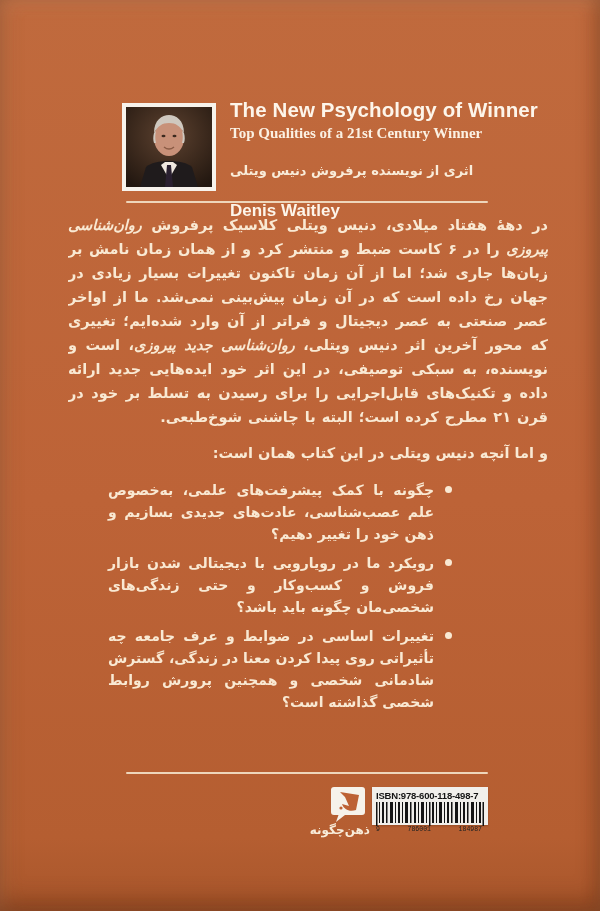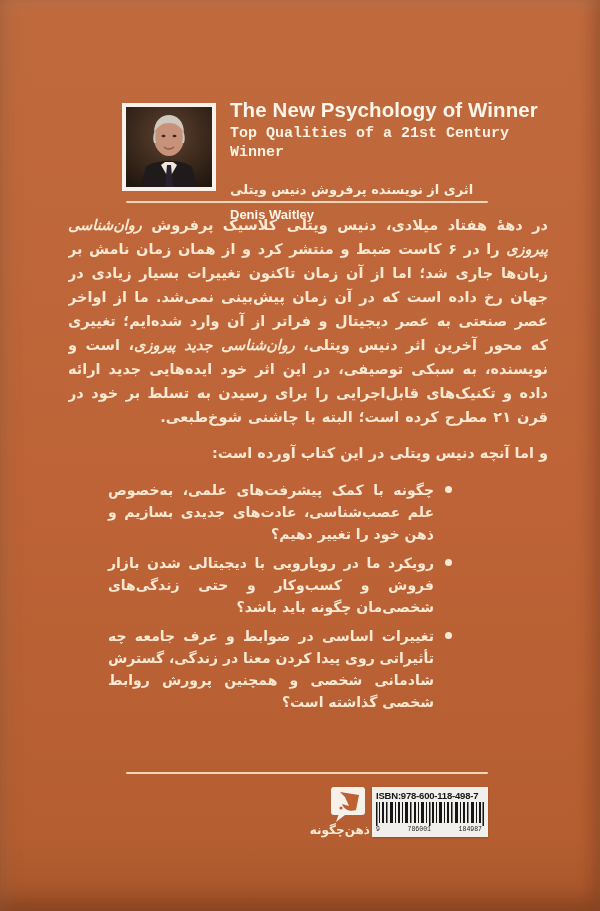--- a/index.html
+++ b/index.html
@@ -25,33 +25,33 @@
   }
   .photo svg { display:block; width:86px; height:80px; }
 
   .header-text { position:absolute; left:230px; top:98px; width:322px; }
   .title-en {
     font-family:"Liberation Sans","DejaVu Sans",sans-serif;
     font-weight:700; font-size:20.5px; line-height:23px;
     color:#fdf5ea; letter-spacing:.1px;
   }
   .subtitle-en {
-    font-family:Liberation Mono, monospace;
+    font-family:Liberation Serif, serif;
     font-weight:700; font-size:15px; line-height:19px;
     color:#fbf1e3; margin-top:3px;
   }
   .caption-fa {
     direction:rtl; text-align:left;
     font-size:13px; line-height:19px; font-weight:700;
     color:#f9ecd9; margin-top:18px;
   }
   .author-en {
     font-family:"Liberation Sans","DejaVu Sans",sans-serif;
-    font-weight:700; font-size:13px; line-height:24px;
-    color:#fdf5ea; margin-top:4px;
+    font-weight:700; font-size:17px; line-height:24px;
+    color:#fdf5ea; margin-top:19px;
   }
 
   .divider { position:absolute; left:126px; width:362px; height:2px;
              background:#eed6bb; border-radius:1px; }
   .divider.top { top:201px; }
   .divider.bottom { top:772px; }
 
   
   .content {
     position:absolute; left:68px; top:213px; width:480px; height:556px;
@@ -79,21 +79,21 @@
 
   
   .publisher { position:absolute; left:326px; top:786px; width:44px; text-align:center; }
   .publisher svg { width:38px; height:36px; display:block; margin:0 auto; }
   .publisher-name {
     direction:rtl; font-size:12px; font-weight:700;
     color:#f8ecd9; margin-top:1px; line-height:14px;
   }
 
   .barcode-box {
-    position:absolute; left:372px; top:787px; width:116px; height:50px;
+    position:absolute; left:372px; top:787px; width:116px; height:38px;
     background:#f1efeb; padding:3px 4px 6px 4px;
     box-shadow:0 1px 2px rgba(60,20,0,.25);
   }
   .isbn-text {
     font-family:"Liberation Sans","DejaVu Sans",sans-serif;
     font-weight:700; font-size:9.5px; line-height:11px;
     letter-spacing:-.2px; color:#141414; white-space:nowrap;
   }
   .bars-wrap { position:relative; height:24px; margin-top:1px; }
   .bars-wrap svg { display:block; width:108px; height:24px; }
@@ -137,21 +137,21 @@
     <div class="subtitle-en">Top Qualities of a 21st Century Winner</div>
     <div class="caption-fa">اثری از نویسنده پرفروش دنیس ویتلی</div>
     <div class="author-en">Denis Waitley</div>
   </div>
 
   <div class="divider top"></div>
 
   <div class="content">
     <p class="para"><span>در دهۀ هفتاد میلادی، دنیس ویتلی کلاسیک پرفروش </span><i>روان‌شناسی پیروزی</i><span> را در ۶ کاست ضبط و منتشر کرد و از همان زمان نامش بر زبان‌ها جاری شد؛ اما از آن زمان تاکنون تغییرات بسیار زیادی در جهان رخ داده است که در آن زمان پیش‌بینی نمی‌شد. ما از اواخر عصر صنعتی به عصر دیجیتال و فراتر از آن وارد شده‌ایم؛ تغییری که محور آخرین اثر دنیس ویتلی، </span><i>روان‌شناسی جدید پیروزی</i><span>، است و نویسنده، به سبکی توصیفی، در این اثر خود ایده‌هایی جدید ارائه داده و تکنیک‌های قابل‌اجرایی را برای رسیدن به تسلط بر خود در قرن ۲۱ مطرح کرده است؛ البته با چاشنی شوخ‌طبعی.</span></p>
 
-    <p class="list-intro">و اما آنچه دنیس ویتلی در این کتاب آورده است:</p>
+    <p class="list-intro">و اما آنچه دنیس ویتلی در این کتاب همان است:</p>
 
     <ul class="bullets">
       <li>
         <span class="dot"></span>
         <span>چگونه با کمک پیشرفت‌های علمی، به‌خصوص علم عصب‌شناسی، عادت‌های جدیدی بسازیم و ذهن خود را تغییر دهیم؟</span>
       </li>
       <li>
         <span class="dot"></span>
         <span>رویکرد ما در رویارویی با دیجیتالی شدن بازار فروش و کسب‌وکار و حتی زندگی‌های شخصی‌مان چگونه باید باشد؟</span>
       </li>

